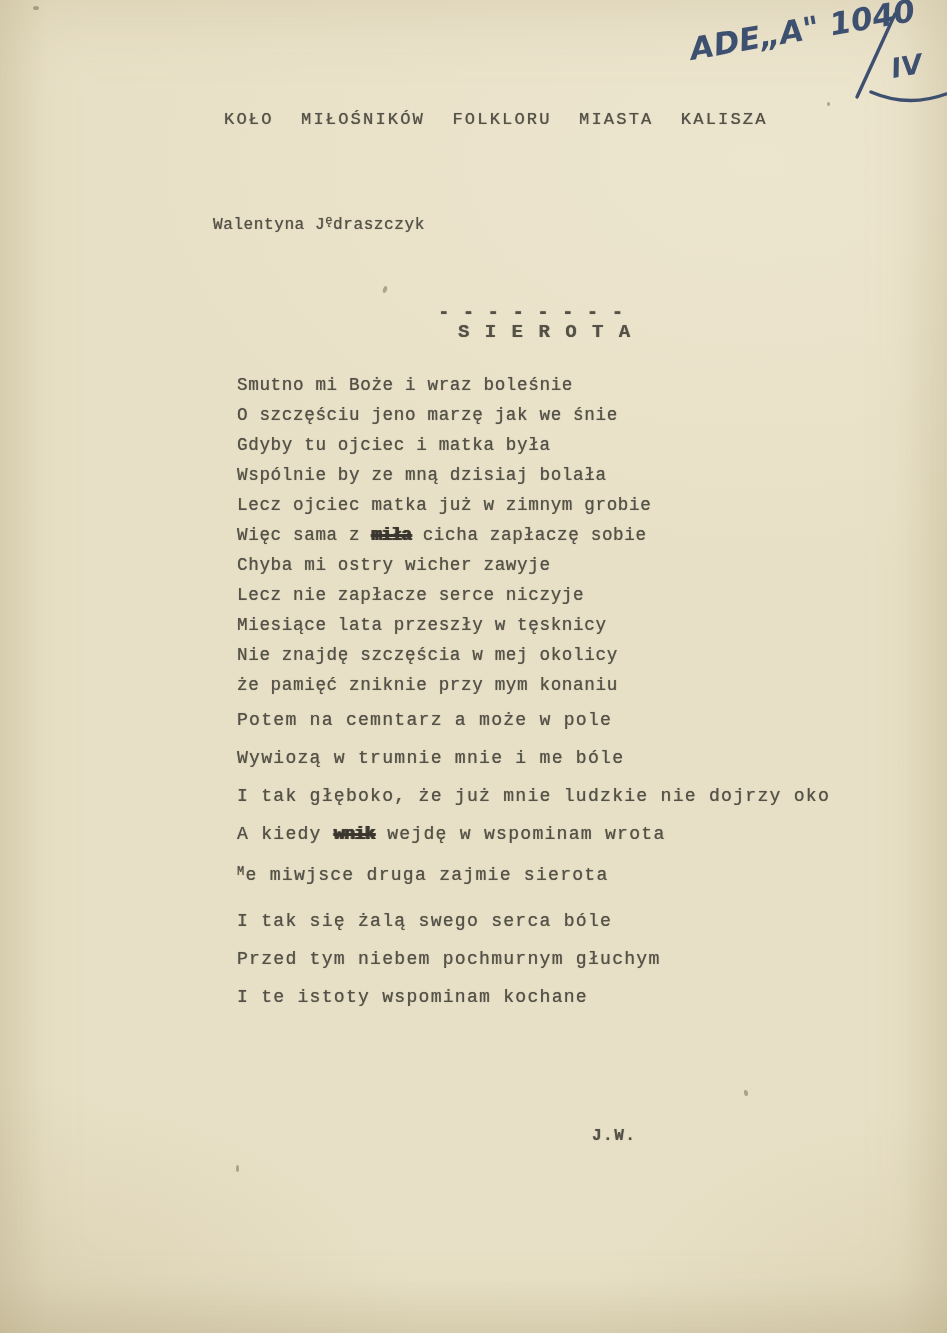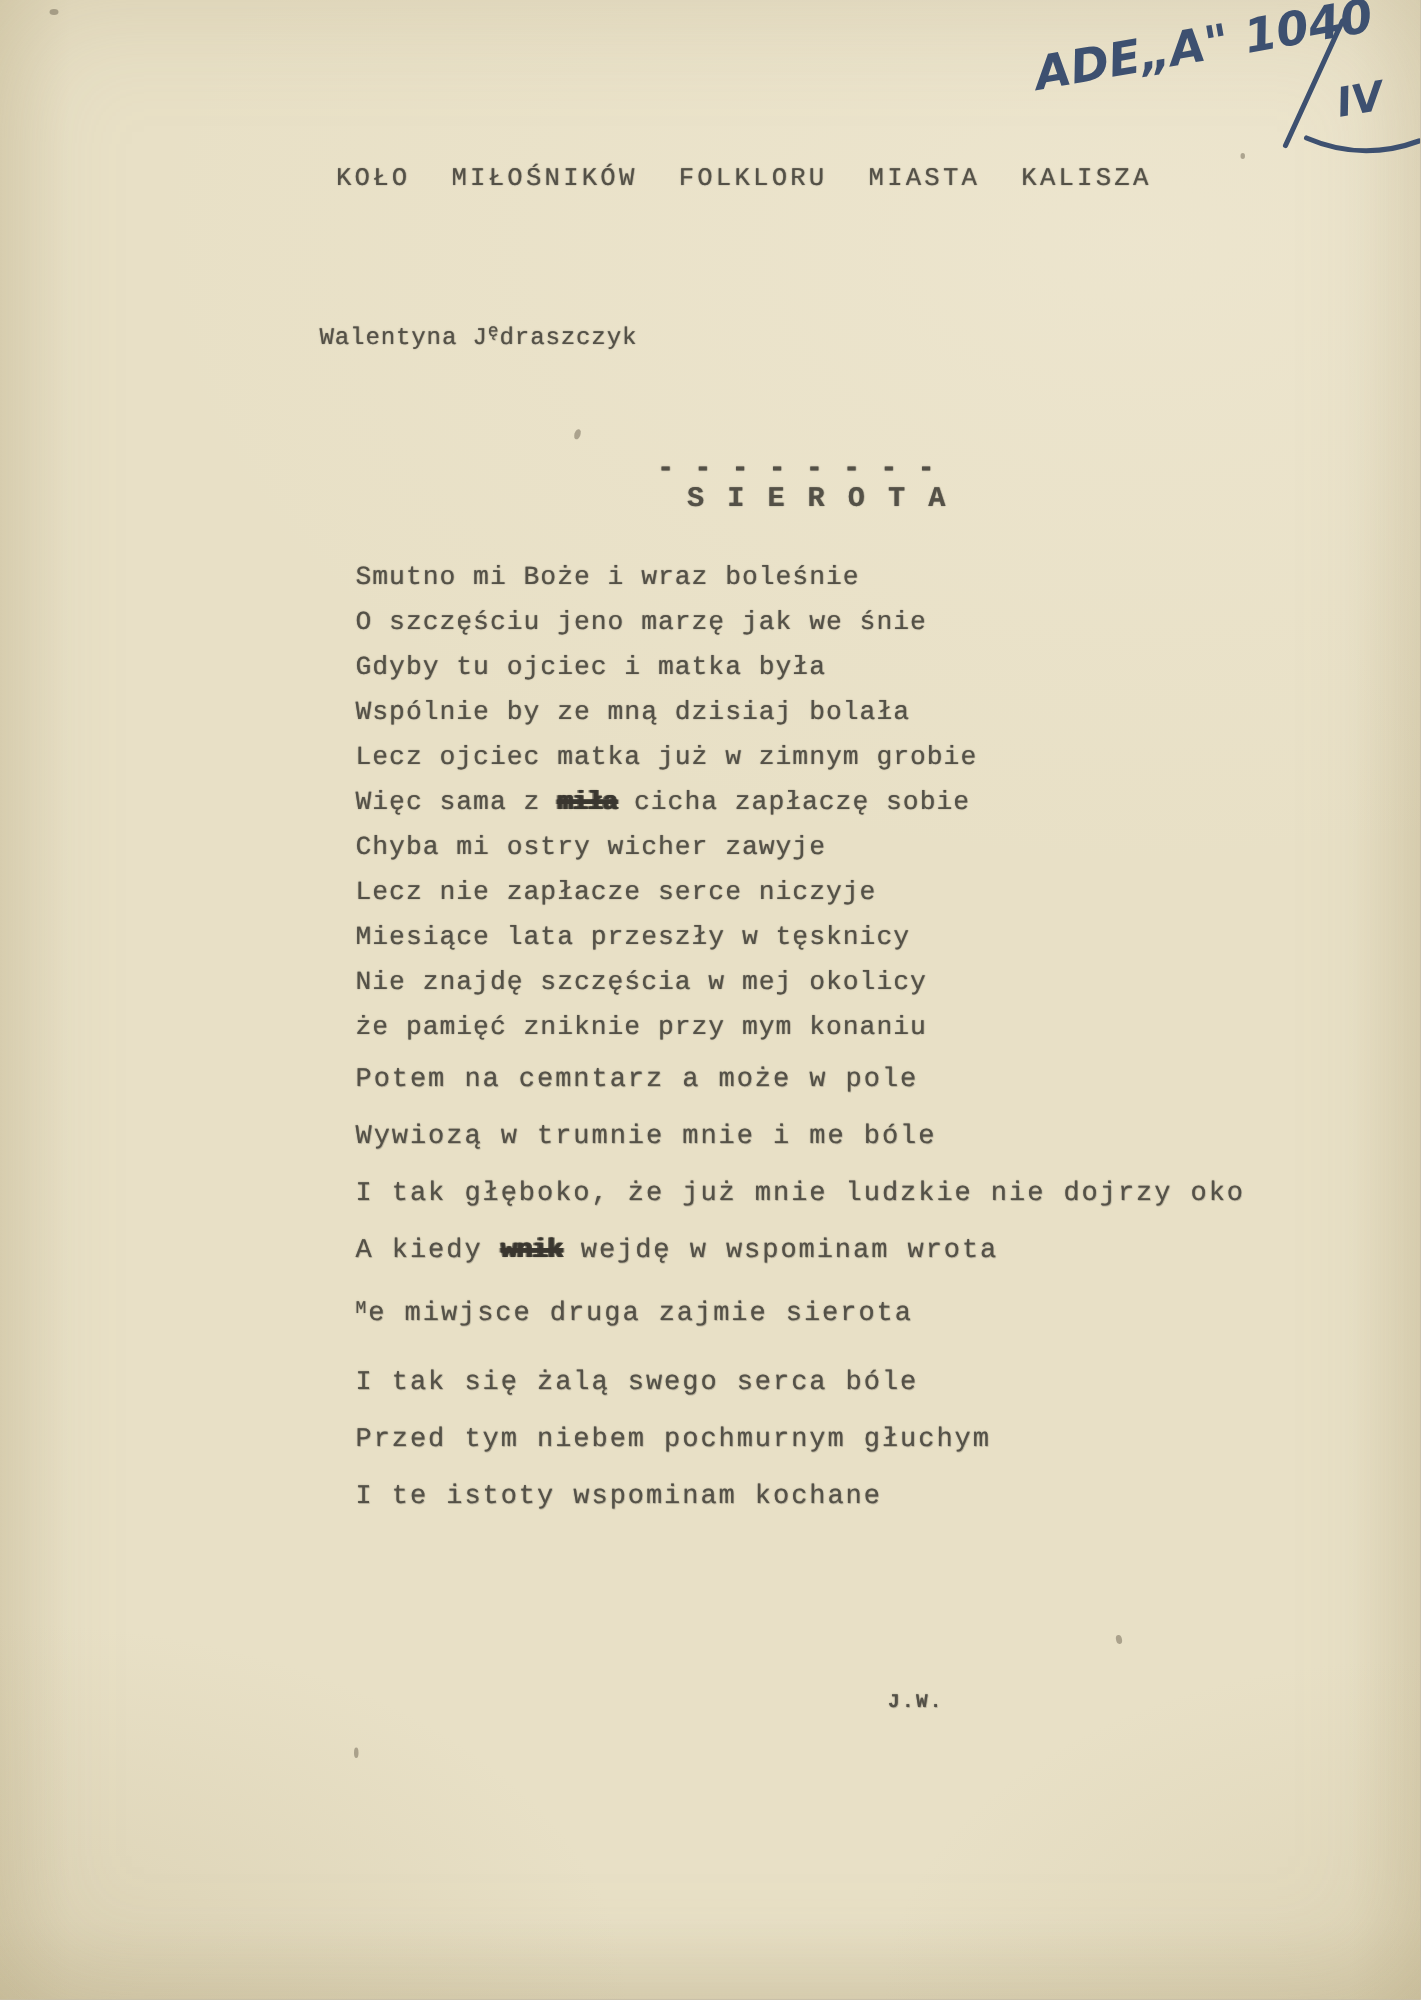--- a/index.html
+++ b/index.html
@@ -49,21 +49,21 @@
   .struck{
     font-weight:bold;
     color:rgba(58,55,48,.97);
     text-decoration:line-through;
     text-decoration-thickness:2.5px;
     letter-spacing:-.5px;
     text-shadow:.9px 0 0 rgba(58,55,48,.9), -.9px 0 0 rgba(58,55,48,.65), 0 0 1px rgba(58,55,48,.5);
   }
   .signature{
     position:absolute;top:1127px;left:592px;
-    font-size:13px;font-weight:bold;letter-spacing:1.5px;
+    font-size:16px;font-weight:bold;letter-spacing:1.5px;
   }
   .annotation-svg{position:absolute;left:668px;top:0;}
   .speck{position:absolute;background:rgba(120,112,92,.55);border-radius:50%;}
   .s1{left:383px;top:286px;width:4px;height:7px;transform:rotate(18deg);}
   .s2{left:827px;top:102px;width:3px;height:4px;}
   .s3{left:744px;top:1090px;width:4px;height:6px;transform:rotate(-12deg);}
   .s4{left:236px;top:1165px;width:3px;height:7px;}
   .s5{left:33px;top:6px;width:6px;height:4px;}
 </style>
 </head>

